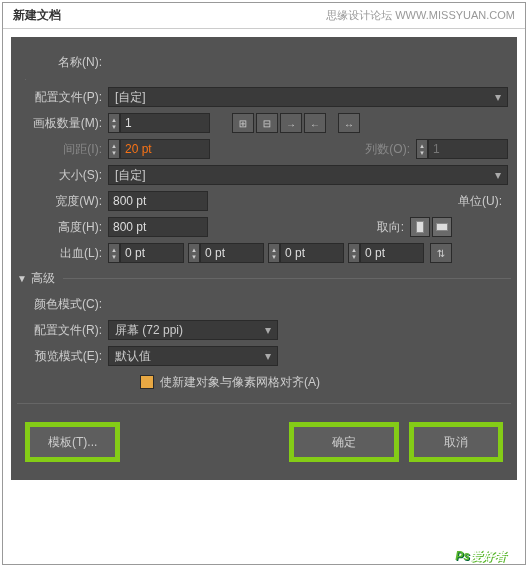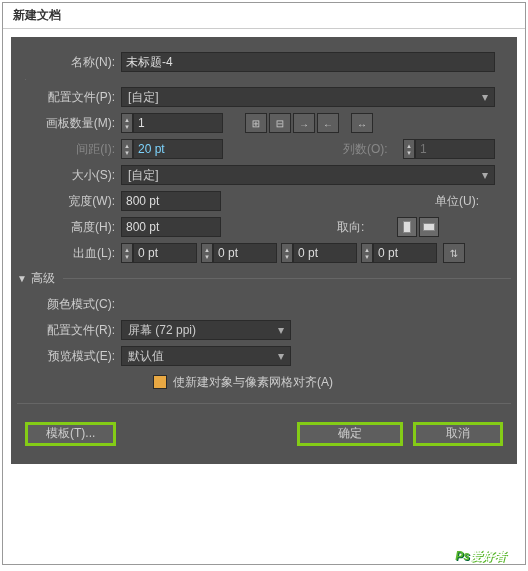--- a/index.html
+++ b/index.html
@@ -2,61 +2,61 @@
 <html><head>
 <meta charset="utf-8">
 <style>
 *{box-sizing:border-box;margin:0;padding:0;font-family:"Microsoft YaHei",SimSun,sans-serif;font-size:12px;color:#ccc}
 body{background:#fff;width:528px;height:571px;position:relative}
 .outer{border:1px solid #999;background:#fff;position:absolute;left:2px;top:2px;right:2px;bottom:6px}
 .titlebar{height:26px;display:flex;align-items:center;padding:0 10px;background:#fff;border-bottom:1px solid #ccc}
 .titlebar .title{color:#333;font-weight:bold}
 .titlebar .sub{margin-left:auto;color:#999;font-size:11px}
 .form{background:#535353;margin:8px;padding:10px 6px 10px 6px}
-.row{display:flex;align-items:center;margin:4px 16px;min-height:22px}
+.row{display:flex;align-items:center;margin:4px 3px;min-height:22px}
 .lbl{width:88px;text-align:right;padding-right:6px;color:#ccc}
-.lbl2{width:60px;padding-right:6px;color:#ccc}
+.lbl2{width:60px;text-align:right;padding-right:6px;color:#ccc}
 .inp{background:#3a3a3a;border:1px solid #2a2a2a;height:20px;padding:0 4px;color:#ddd}
 .sel{flex:1;background:#3a3a3a;border:1px solid #2a2a2a;height:20px;display:flex;align-items:center;padding:0 6px;position:relative}
 .sel::after{content:"▾";position:absolute;right:6px;color:#aaa}
 .spn{display:flex}
 .spnbtn{width:12px;height:20px;background:#5e5e5e;border:1px solid #2a2a2a;display:flex;flex-direction:column;justify-content:center;align-items:center}
 .spnbtn div{font-size:7px;line-height:7px;color:#ccc}
 .iconbtn{width:22px;height:20px;background:#5e5e5e;border:1px solid #2a2a2a;display:inline-flex;align-items:center;justify-content:center;margin-left:2px;font-size:10px}
 .sec-div{display:flex;align-items:center;margin:6px 0}
 .sec-div .tri{color:#ccc;margin-right:4px;font-size:10px}
 .sec-div .line{flex:1;height:1px;background:#666;margin-left:8px}
 .bleed-labels{display:flex;margin-left:88px}
 .bleed-labels span{width:84px;font-size:11px;color:#ccc}
 .bleed-row{display:flex;align-items:center}
 .bleed-grp{display:flex;margin-right:4px}
 .chk{width:14px;height:14px;border:1px solid #2a2a2a;background:#e8a843;margin-right:6px}
 .btnrow{display:flex;padding:8px;gap:10px}
-.btn{background:#5e5e5e;border:3px solid #84cc16;height:24px;padding:0 18px;display:flex;color:#ddd}
+.btn{background:#5e5e5e;border:5px solid #84cc16;height:40px;padding:0 18px;display:flex;align-items:center;color:#ddd}
 .watermark{position:absolute;right:22px;bottom:6px;font-size:18px;font-weight:bold;font-style:italic}
 .watermark .p{color:#5bb82e;text-shadow:1px 1px 0 #063}
 .watermark .s{color:#fff;text-shadow:1px 1px 0 #5bb82e}
 .dimmed{color:#888}
 .orient{display:inline-flex;gap:2px}
 .orient .ob{width:20px;height:20px;background:#6a6a6a;border:1px solid #2a2a2a;display:flex;align-items:center;justify-content:center}
 .orient .pg{background:#ddd;border:1px solid #888}
 </style>
 </head>
 <body>
 
 <div class="outer">
 <div class="titlebar">
   <span class="title">新建文档</span>
+  <span class="sub">思缘设计论坛  WWW.MISSYUAN.COM</span>
 </div>
 
 <div class="form">
 
 <div class="row">
   <span class="lbl">名称(N):</span>
-  <input class="inp" style="flex: 1 1 0%;" value="未标题-4">
 </div>
 
 <div class="sec-div">
         <span class="line" style="flex:0 0 1px"></span>
       </div>
 
 <div class="row">
   <span class="lbl">配置文件(P):</span>
   <div class="sel">
           <span>[自定]</span>
@@ -82,21 +82,21 @@
 </div>
 
 <div class="row">
   <span class="lbl dimmed">间距(I):</span>
   <div class="spn">
           <div class="spnbtn dimmed">
             <div>▴</div>
             <div>▾</div>
           </div>
         </div>
-  <input class="inp dimmed" style="width: 90px; color: #7dd3fc;" disabled="" value="20 pt">
+  <input class="inp dimmed" style="width: 90px; color: #f97316;" disabled="" value="20 pt">
   <div style="flex:1"></div>
   <span class="lbl2 dimmed">列数(O):</span>
   <div class="spn">
           <div class="spnbtn dimmed">
             <div>▴</div>
             <div>▾</div>
           </div>
         </div>
   <input class="inp dimmed" style="width: 80px; color: rgb(119, 119, 119);" disabled="" value="1">
 </div>

